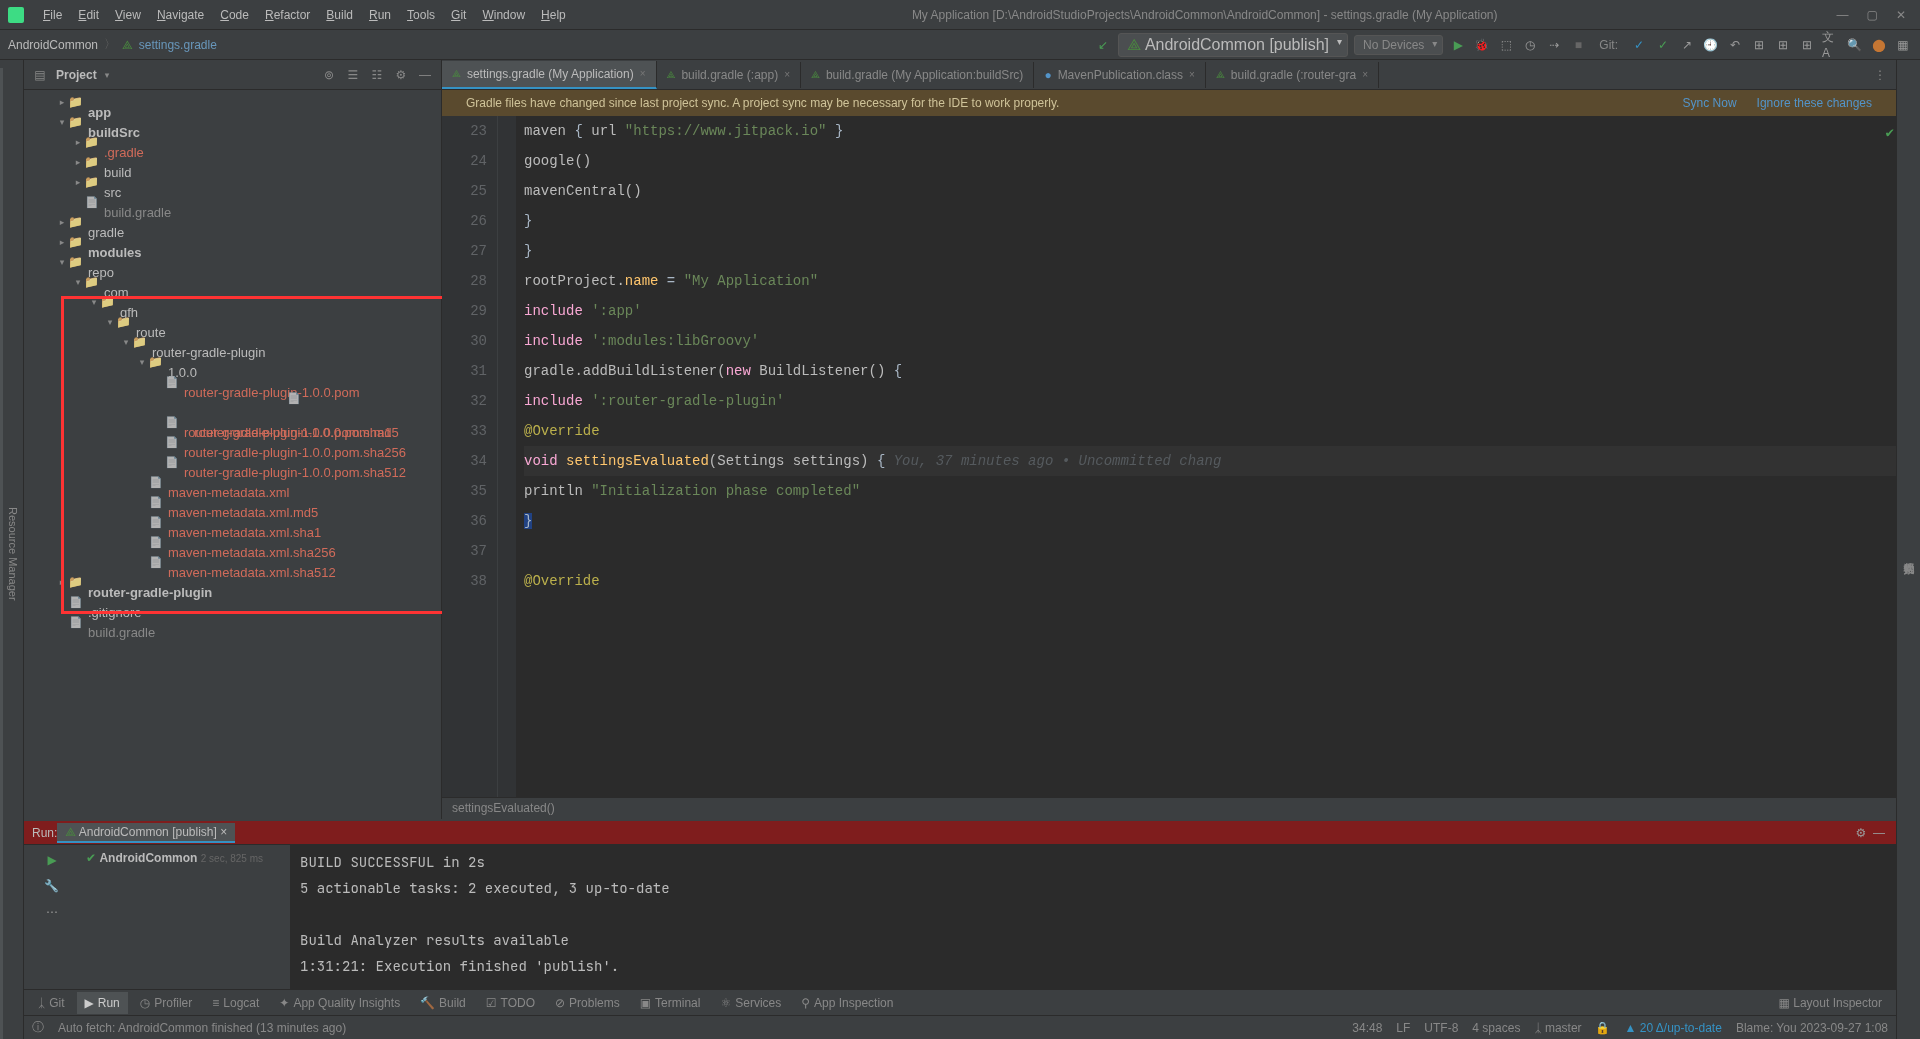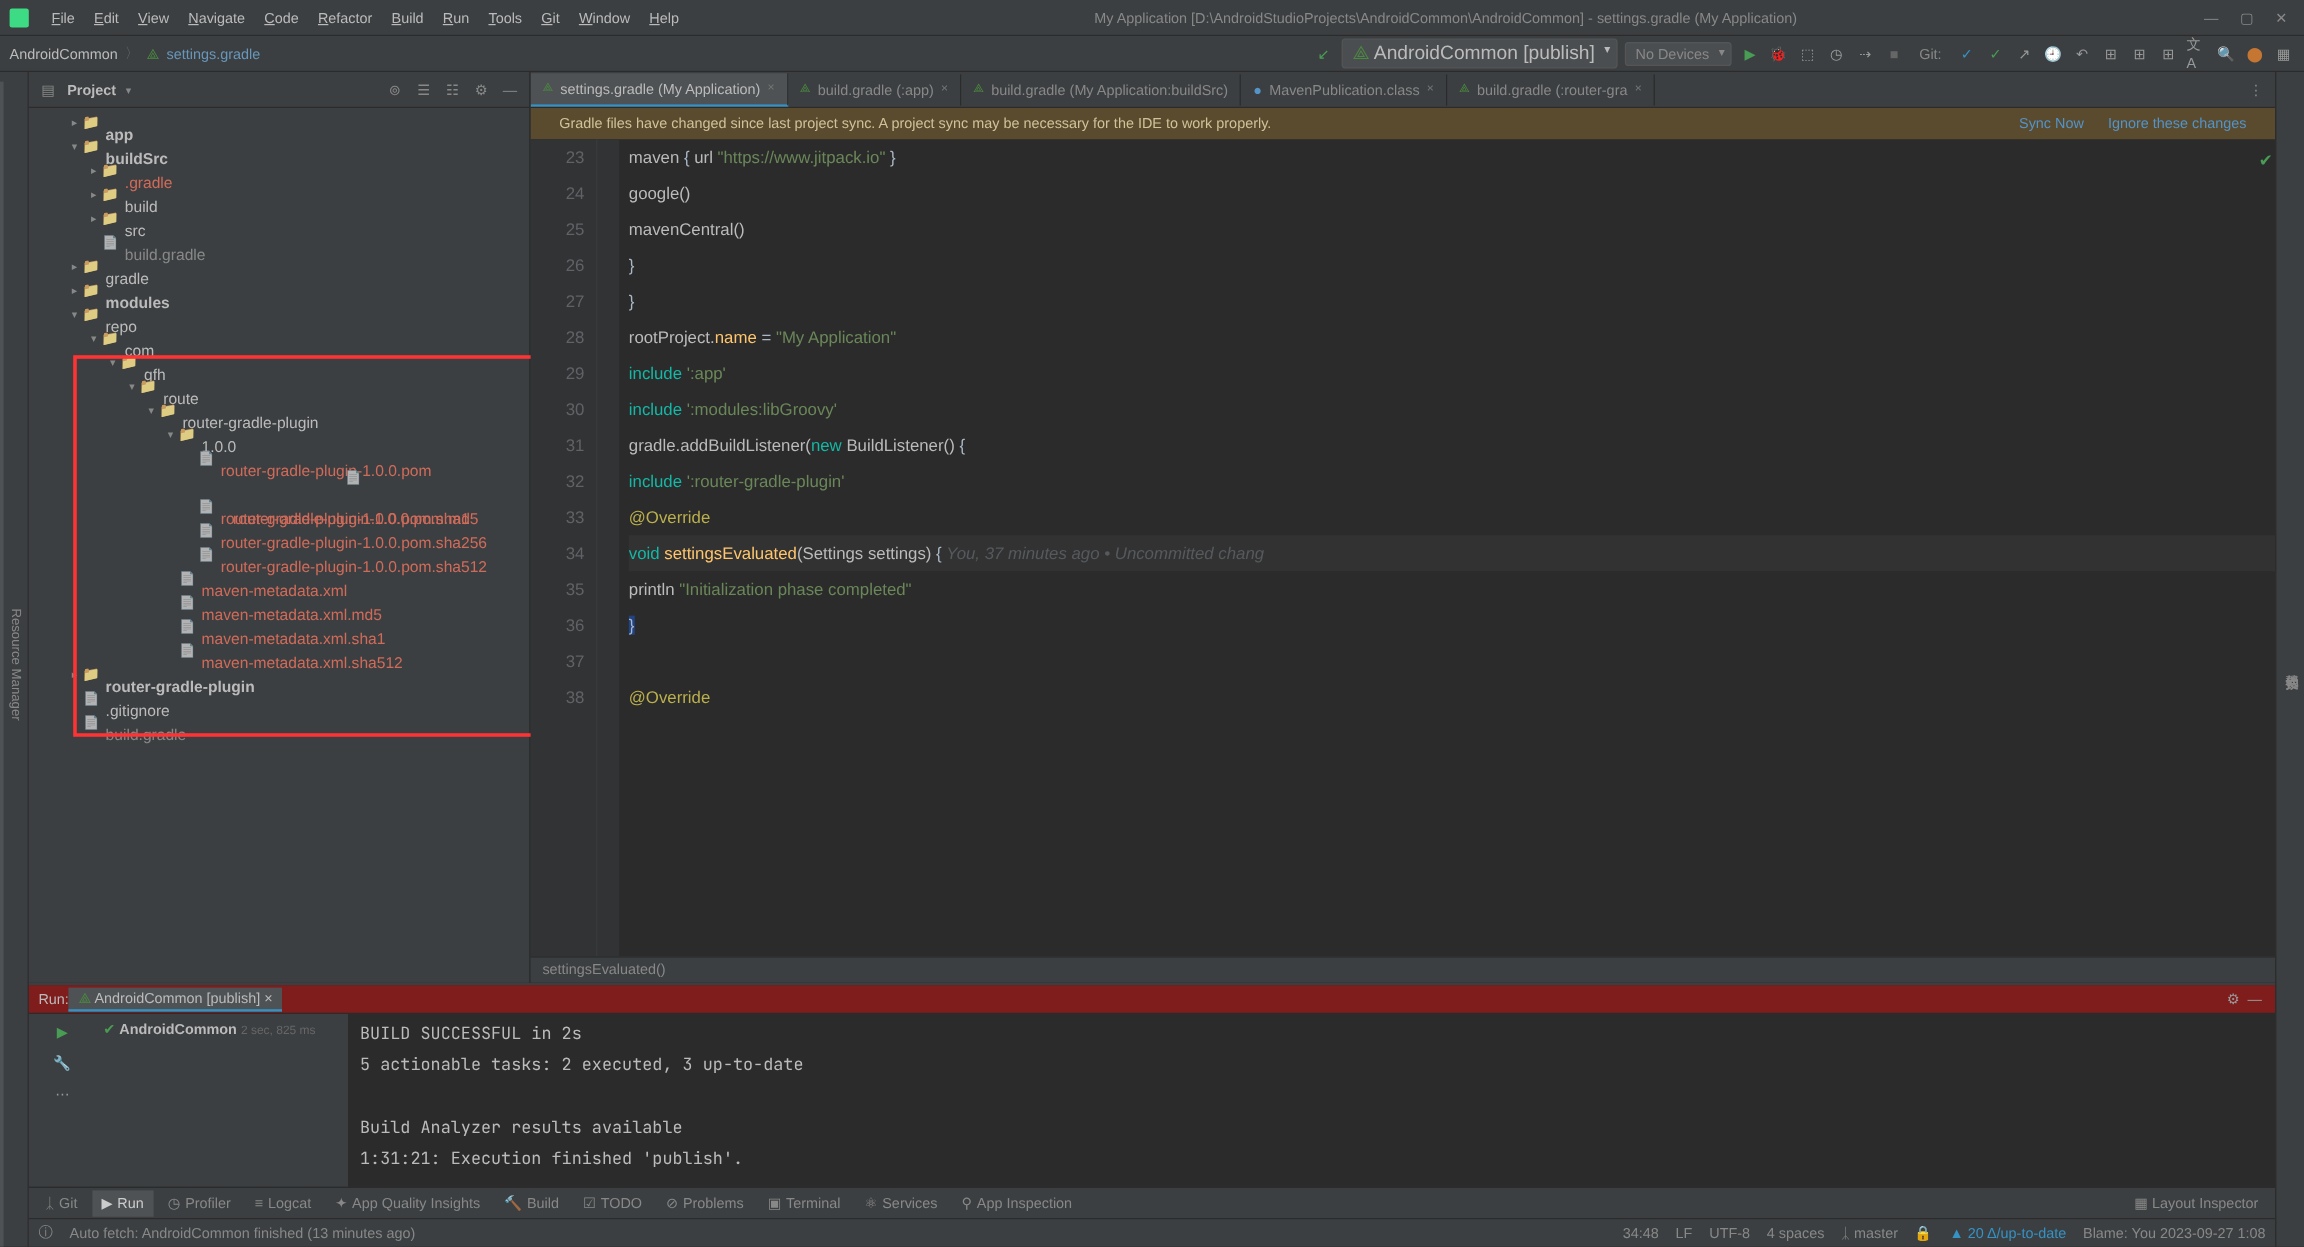--- a/index.html
+++ b/index.html
@@ -139,30 +139,30 @@
   display: flex;
   align-items: center;
   padding: 0 24px;
   font-size: 12px;
 }
 .syncbar .links { margin-left:auto; display:flex; gap:20px;}
 .syncbar .links span { color: #5394c9; cursor: pointer; }
 .editor {
   flex: 1;
   display: flex;
-  font-family: Liberation Sans, sans-serif;
+  font-family: Liberation Mono, monospace;
   font-size: 14px;
   line-height: 30px;
   overflow: hidden;
   position: relative;
 }
 .gutter { width: 56px; text-align: right; color: #606366; padding-right: 10px; background:#313335; border-right:1px solid #3c3f41;}
 .foldgutter { width: 18px; background:#313335; }
 .code { flex: 1; padding-left: 8px; overflow:hidden; position:relative;}
-.kw { color: #14b8a6; }
+.kw { color: #f9a8d4; }
 .str { color: #6a8759; }
 .fn { color: #ffc66d; }
 .ann { color: #bbb04c; }
 .cmt { color: #555a5e; font-style: italic; }
 .op { color: #a9b7c6; }
 .hl-line { background: #323232; }
 .ed-right { position:absolute; right:2px; top:2px; color:#499c54; font-size:14px;}
 .breadcrumb-bottom { height:22px; background:#3c3f41; padding:3px 10px; color:#888; font-size:12px; border-top:1px solid #2b2b2b;}
 
 .runpanel {
@@ -405,20 +405,25 @@
                 <span class="label red">maven-metadata.xml.md5</span>
               </div>
               <div class="node" style="padding-left: 112px;">
                 <span class="arrow"></span>
                 <span class="icon file-icon"></span>
                 <span class="label red">maven-metadata.xml.sha1</span>
               </div>
               <div class="node" style="padding-left: 112px;">
                 <span class="arrow"></span>
                 <span class="icon file-icon"></span>
+                <span class="label red">maven-metadata.xml.sha256</span>
+              </div>
+              <div class="node" style="padding-left: 112px;">
+                <span class="arrow"></span>
+                <span class="icon file-icon"></span>
                 <span class="label red">maven-metadata.xml.sha512</span>
               </div>
               <div class="node" style="padding-left: 32px;">
                 <span class="arrow">▸</span>
                 <span class="icon folder-icon"></span>
                 <span class="label bold">router-gradle-plugin</span>
               </div>
               <div class="node" style="padding-left: 32px;">
                 <span class="arrow"></span>
                 <span class="icon file-icon"></span>

